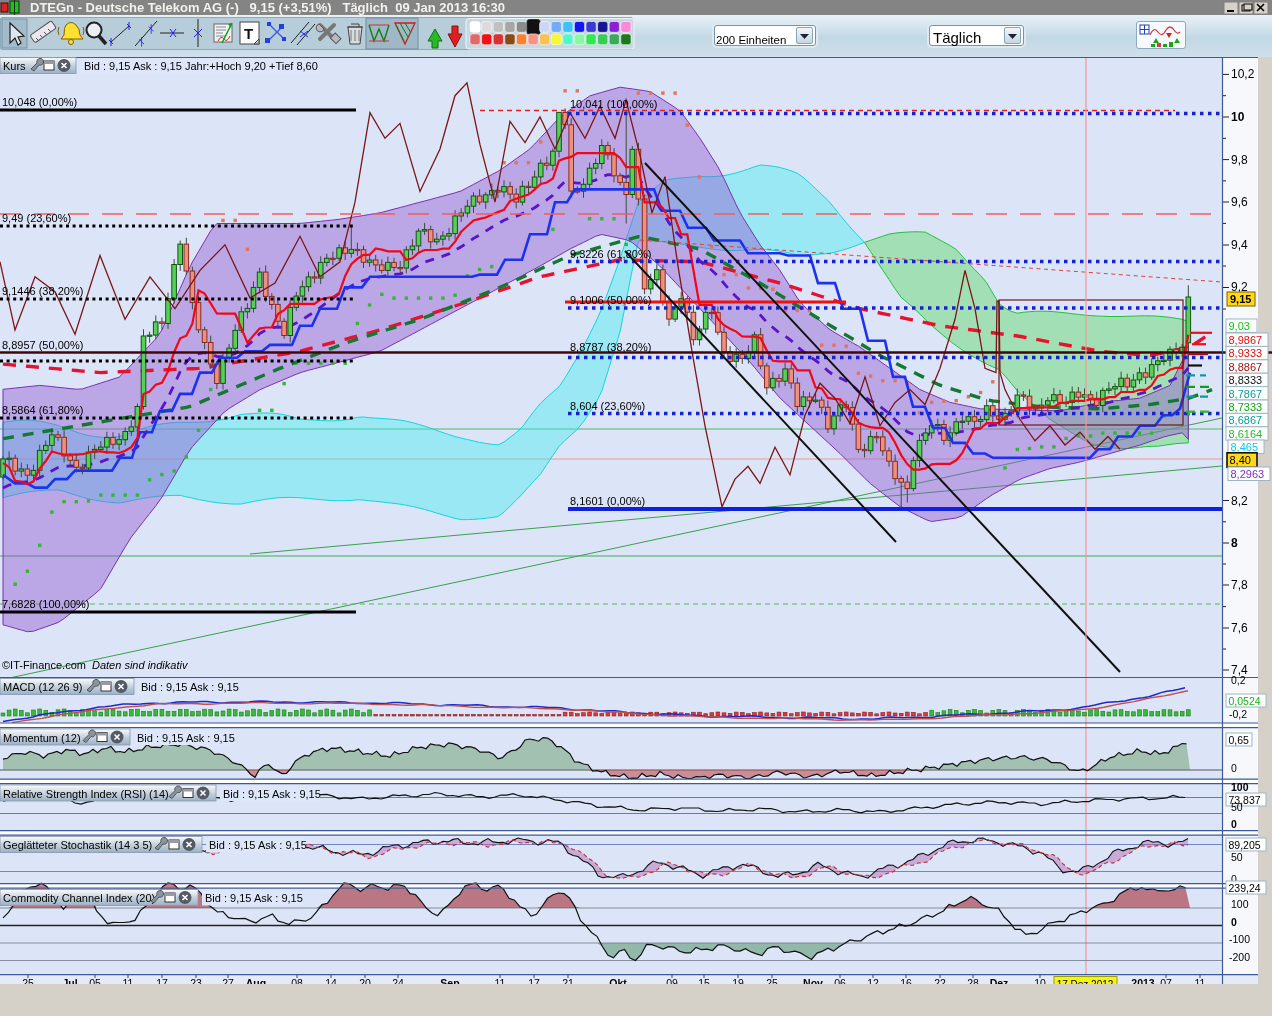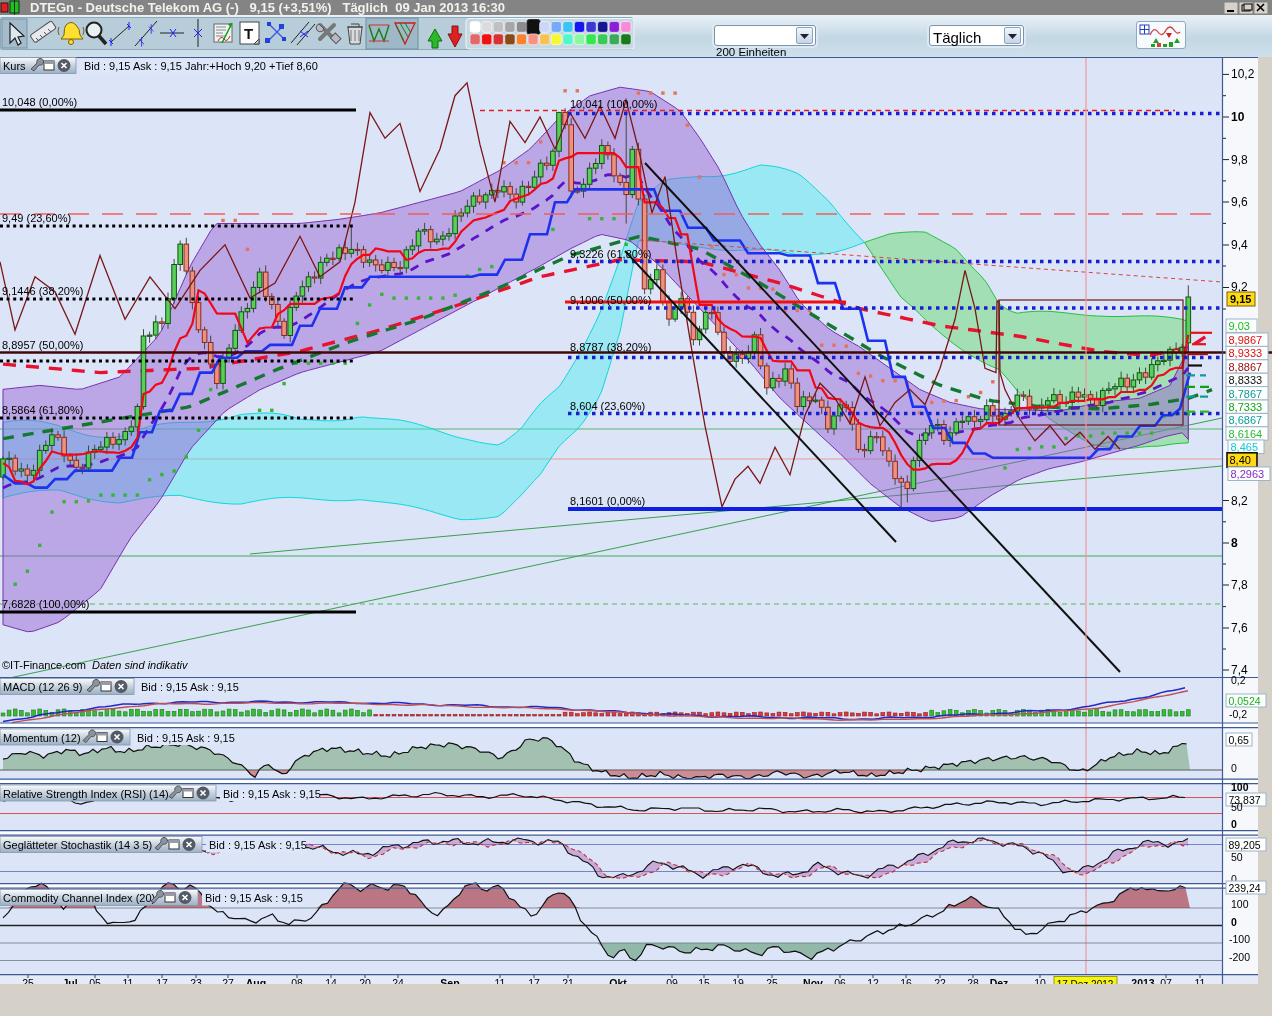--- a/index.html
+++ b/index.html
@@ -129,21 +129,21 @@
       <rect x="551.2" y="16.9" width="10.2" height="10.8" rx="2.5" fill="#f8f832" stroke="rgba(255,255,255,0.55)"></rect>
       <rect x="562.8" y="16.9" width="10.2" height="10.8" rx="2.5" fill="#52f8ca" stroke="rgba(255,255,255,0.55)"></rect>
       <rect x="574.4" y="16.9" width="10.2" height="10.8" rx="2.5" fill="#8af8a2" stroke="rgba(255,255,255,0.55)"></rect>
       <rect x="586.0" y="16.9" width="10.2" height="10.8" rx="2.5" fill="#32e852" stroke="rgba(255,255,255,0.55)"></rect>
       <rect x="597.6" y="16.9" width="10.2" height="10.8" rx="2.5" fill="#3aca5a" stroke="rgba(255,255,255,0.55)"></rect>
       <rect x="609.2" y="16.9" width="10.2" height="10.8" rx="2.5" fill="#3aaa5a" stroke="rgba(255,255,255,0.55)"></rect>
       <rect x="620.8" y="16.9" width="10.2" height="10.8" rx="2.5" fill="#1a7a1a" stroke="rgba(255,255,255,0.55)"></rect>
 </svg>
 
 <div class="abs" style="left:714px;top:25px;width:102px;height:21px;background:#fff;border:1px solid #7a93ad;border-radius:3px;box-shadow:0 0 0 2px #dde9f2;"></div>
-<div class="abs" style="left:716px;top:46px;font-size:11.5px;color:#000;">200 Einheiten</div>
+<div class="abs" style="left:716px;top:34px;font-size:11.5px;color:#000;">200 Einheiten</div>
 <div class="abs" style="left:796px;top:27px;width:17px;height:17px;background:linear-gradient(#f2f6fa,#c6d6e6);border:1px solid #8aa3bd;border-radius:2px;"></div>
 <svg class="abs" style="left:796px;top:27px" width="17" height="17">
       <path d="M4 7 l4.5 5 l4.5 -5z" fill="#223"></path>
     </svg>
 <div class="abs" style="left:929px;top:25px;width:95px;height:21px;background:#fff;border:1px solid #7a93ad;border-radius:3px;box-shadow:0 0 0 2px #dde9f2;"></div>
 <div class="abs" style="left:933px;top:29px;font-size:15px;color:#000;">Täglich</div>
 <div class="abs" style="left:1004px;top:27px;width:17px;height:17px;background:linear-gradient(#f2f6fa,#c6d6e6);border:1px solid #8aa3bd;border-radius:2px;"></div>
 <svg class="abs" style="left:1004px;top:27px" width="17" height="17">
       <path d="M4 7 l4.5 5 l4.5 -5z" fill="#223"></path>
     </svg>

